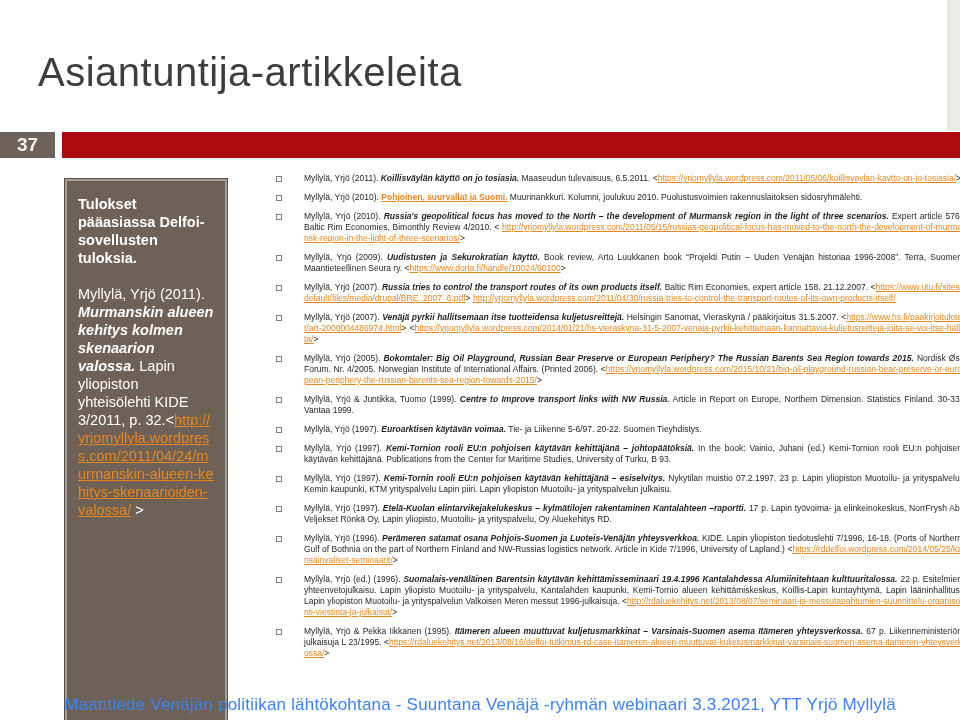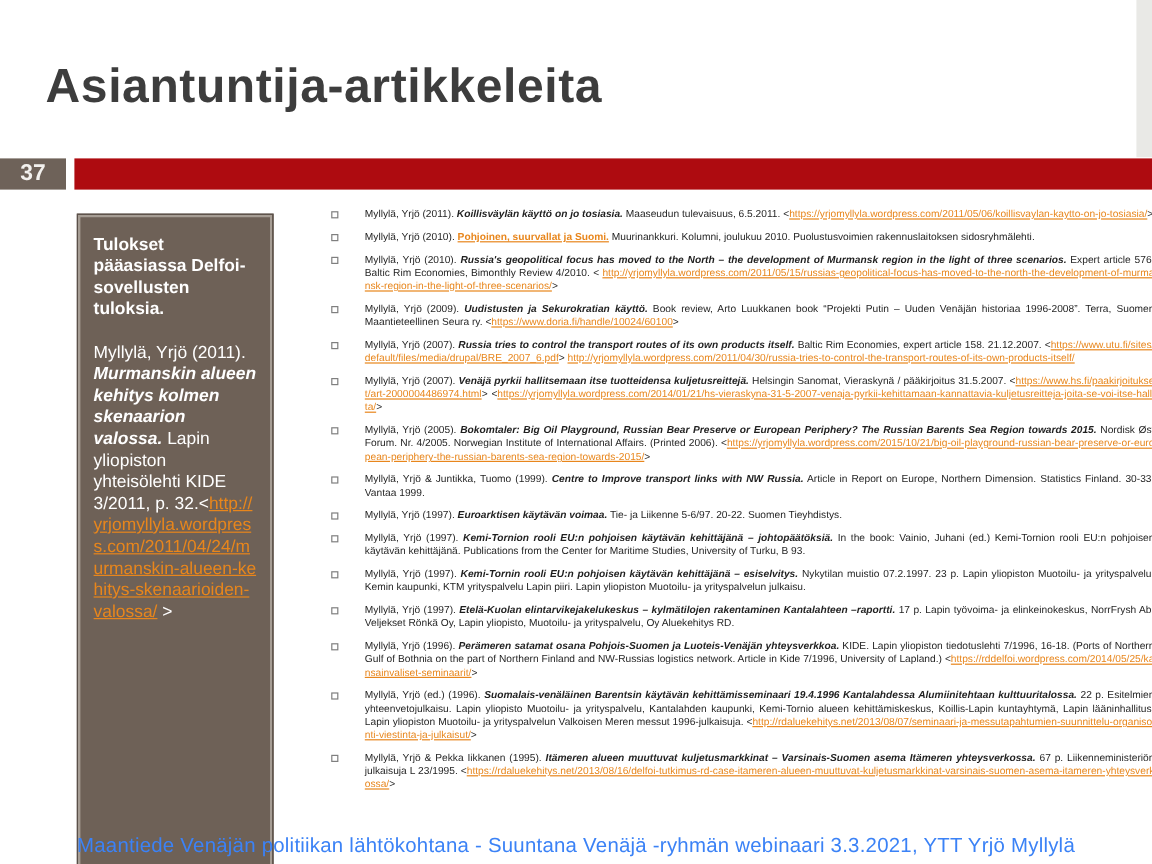--- a/index.html
+++ b/index.html
@@ -2,21 +2,21 @@
 <html><head>
 <meta charset="utf-8">
 <style>
   html,body{margin:0;padding:0;background:#888;}
   .slide{
     position:relative;width:960px;height:720px;background:#ffffff;
     font-family:"Liberation Sans",sans-serif;overflow:hidden;margin:0 auto;
   }
   
   .title{
-    position:absolute;left:38px;top:50px;font-size:40px;font-weight:700;
+    position:absolute;left:38px;top:50px;font-size:40px;font-weight:400;
     color:#3d3d3d;letter-spacing:0.5px;
   }
   
   .edge-strip{position:absolute;right:0;top:0;width:13px;height:131px;background:#e9e9e6;}
   
   .page-badge{
     position:absolute;left:0;top:132px;width:55px;height:26px;background:#6e6259;
     color:#f3f1ee;font-size:19px;font-weight:700;display:flex;align-items:center;justify-content:center;
   }
   .red-bar{position:absolute;left:62px;top:132px;width:898px;height:26px;background:#ae0b10;}

